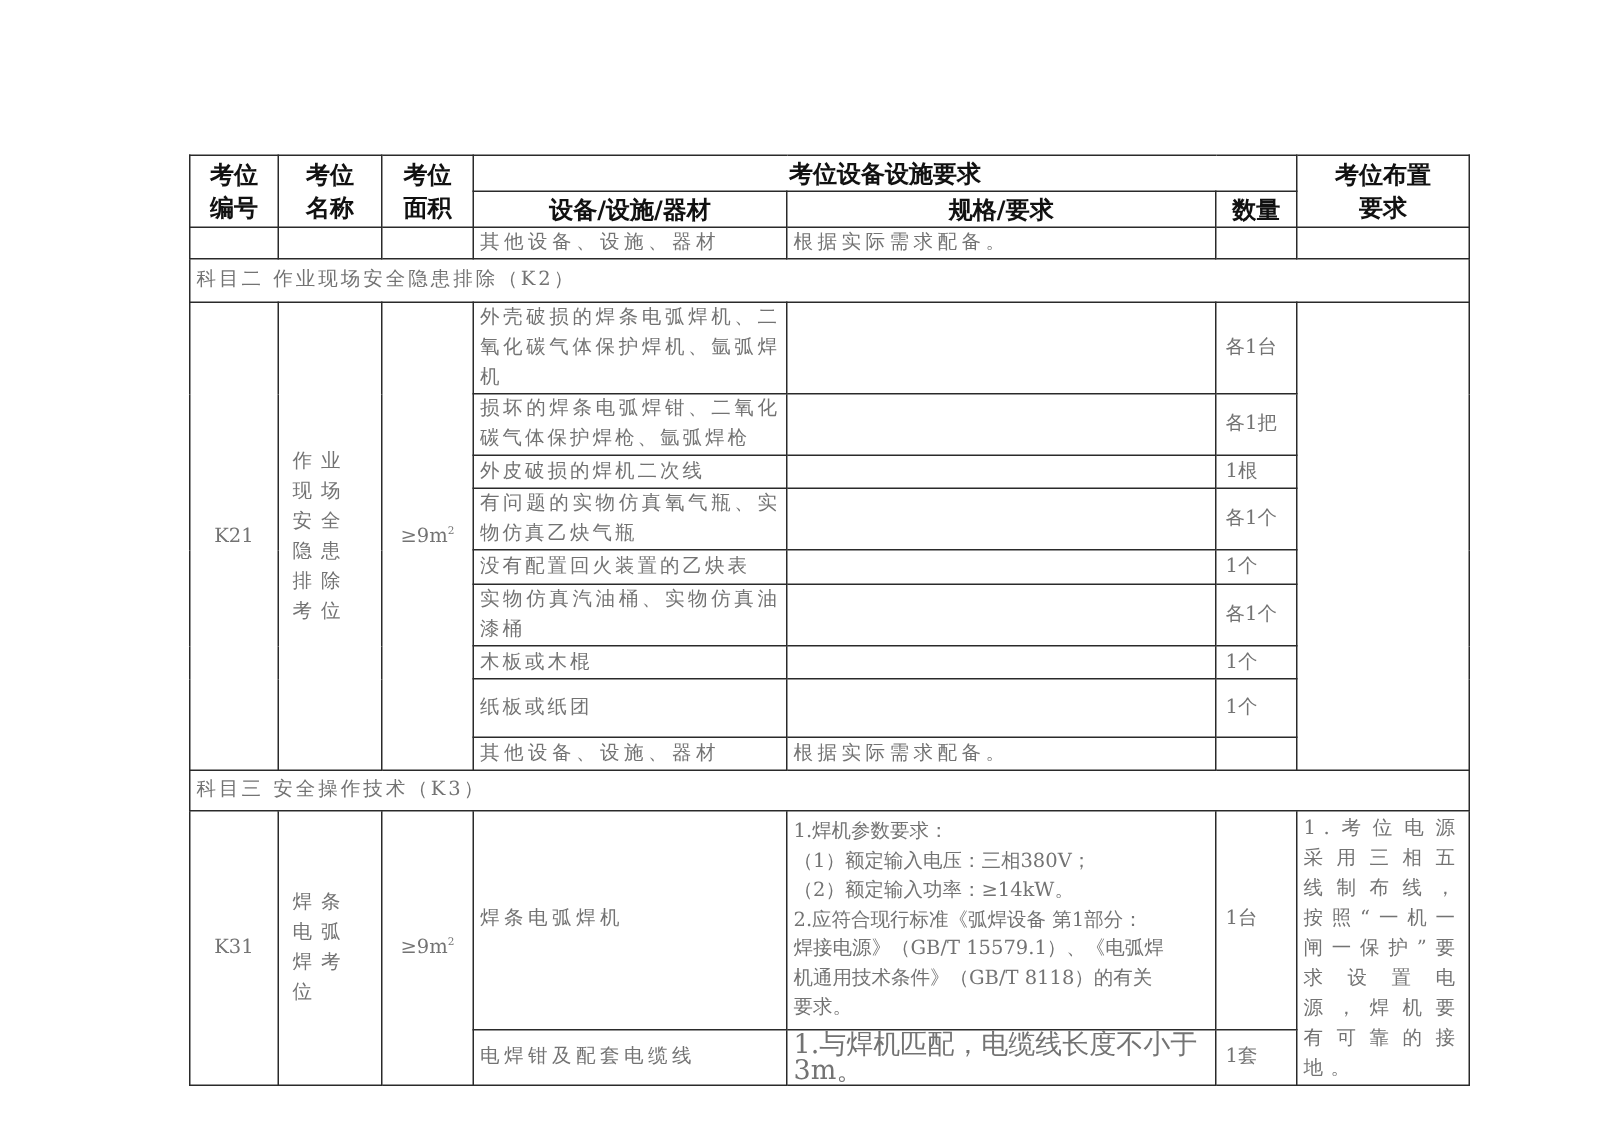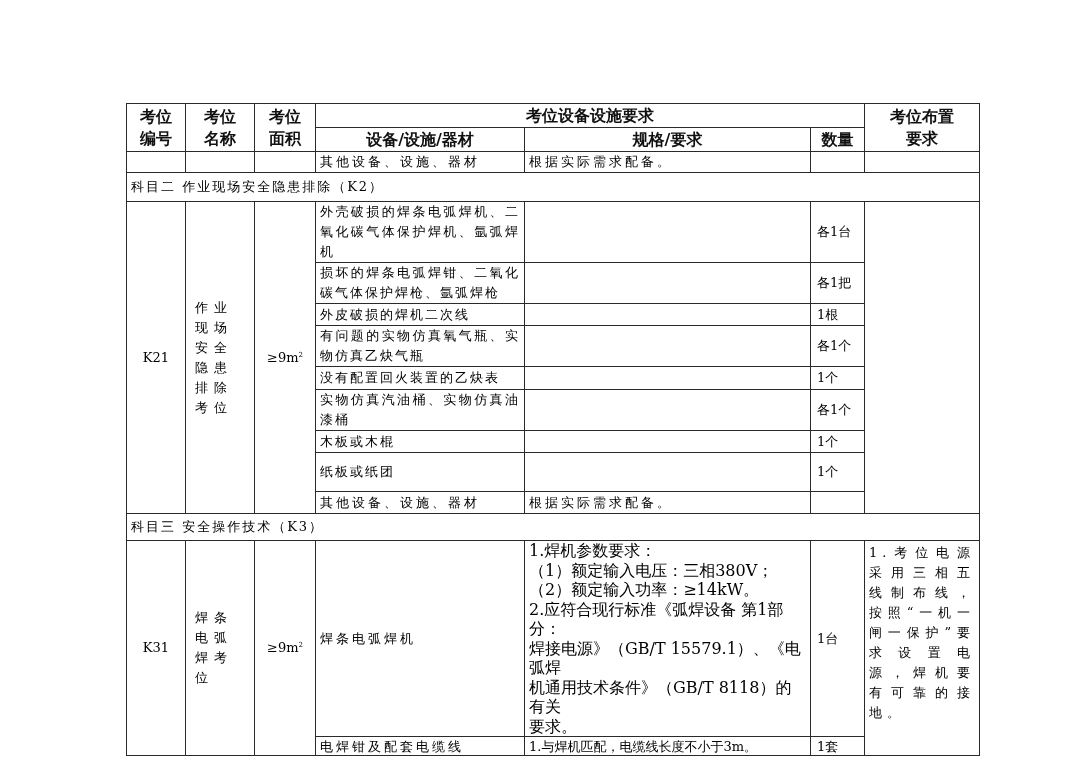--- a/index.html
+++ b/index.html
@@ -2,21 +2,21 @@
 <html><head>
 <meta charset="utf-8">
 <style>
   html, body { margin:0; padding:0; background:#ffffff; }
   body { width:1080px; height:764px; position:relative; overflow:hidden;
          font-family:"DejaVu Serif","Liberation Serif",serif; color:#333; }
   .page { position:absolute; left:16px; top:0; width:1080px; height:764px; }
   table.spec { position:absolute; left:110px; top:103px; border-collapse:collapse;
                table-layout:fixed; width:853px; }
   table.spec td, table.spec th { border:1.5px solid #2a2a2a; padding:0 4px; vertical-align:middle;
-               font-size:13px; line-height:20px; color:#000000; font-weight:normal; }
+               font-size:13px; line-height:20px; color:#737373; font-weight:normal; }
   table.spec th { font-family:"DejaVu Sans","Liberation Sans",sans-serif; font-weight:bold;
                font-size:16px; line-height:22px; color:#111; text-align:center; padding:0; }
   .c { text-align:center; }
   .spread { letter-spacing:6px; }
   .section td { font-size:13px; letter-spacing:2px; padding-left:6px;border-radius:12px; }
   .req { letter-spacing:5px; text-align:justify; line-height:20px;margin-left:26px; }
   .name-cell { letter-spacing:6px; line-height:20px; padding-left:9px !important; }
   .qty { padding-left:6px !important; }
   .spec-lines div { line-height:19.5px; }
   .footer { position:absolute; left:0; width:1080px; top:676px; text-align:center;
@@ -130,33 +130,33 @@
 
     <tr class="section" style="height:27px">
       <td colspan="7">科目三  安全操作技术（K3）</td>
     </tr>
 
     <tr style="height:136px">
       <td rowspan="2" class="c">K31</td>
       <td rowspan="2" class="name-cell">焊条电弧焊考位</td>
       <td rowspan="2" class="c"><span>≥9m</span><sup>2</sup></td>
       <td style="letter-spacing:3px">焊条电弧焊机</td>
-      <td class="spec-lines" style="font-size:16px">
+      <td class="spec-lines" style="font-size:13px">
         <div>1.焊机参数要求：</div>
         <div>（1）额定输入电压：三相380V；</div>
         <div>（2）额定输入功率：≥14kW。</div>
         <div>2.应符合现行标准《弧焊设备 第1部分：</div>
         <div>焊接电源》（GB/T 15579.1）、《电弧焊</div>
         <div>机通用技术条件》（GB/T 8118）的有关</div>
         <div>要求。</div>
       </td>
       <td class="qty">1台</td>
       <td rowspan="2" class="req" style="vertical-align:top; padding-top:2px">1.考位电源采用三相五线制布线，按照“一机一闸一保护”要求设置电源，焊机要有可靠的接地。</td>
     </tr>
     <tr style="height:19px">
       <td style="letter-spacing:3px; line-height:17px">电焊钳及配套电缆线</td>
-      <td style="line-height:17px; font-size:13px">1.与焊机匹配，电缆线长度不小于3m。</td>
+      <td style="line-height:17px; font-size:18px">1.与焊机匹配，电缆线长度不小于3m。</td>
       <td class="qty" style="line-height:17px">1套</td>
     </tr>
   </tbody>
     </table>
 
 </div>
 
 </body></html>

